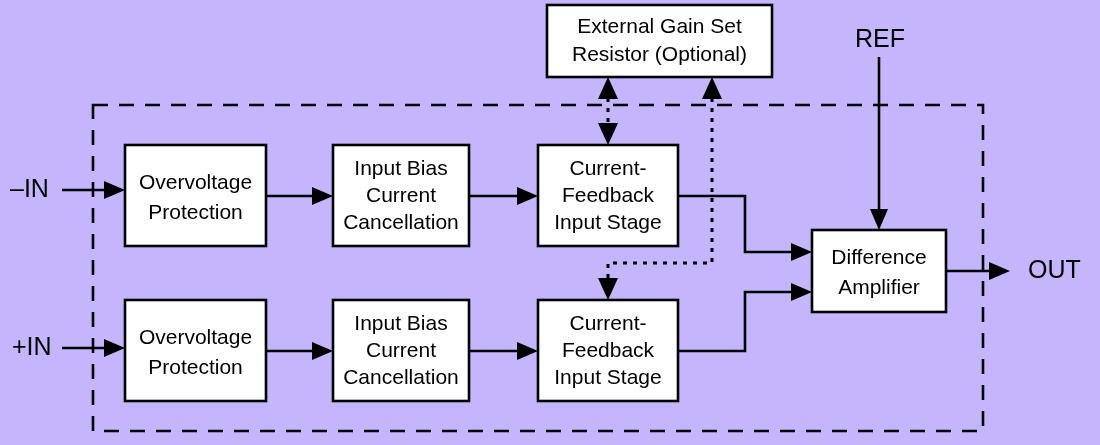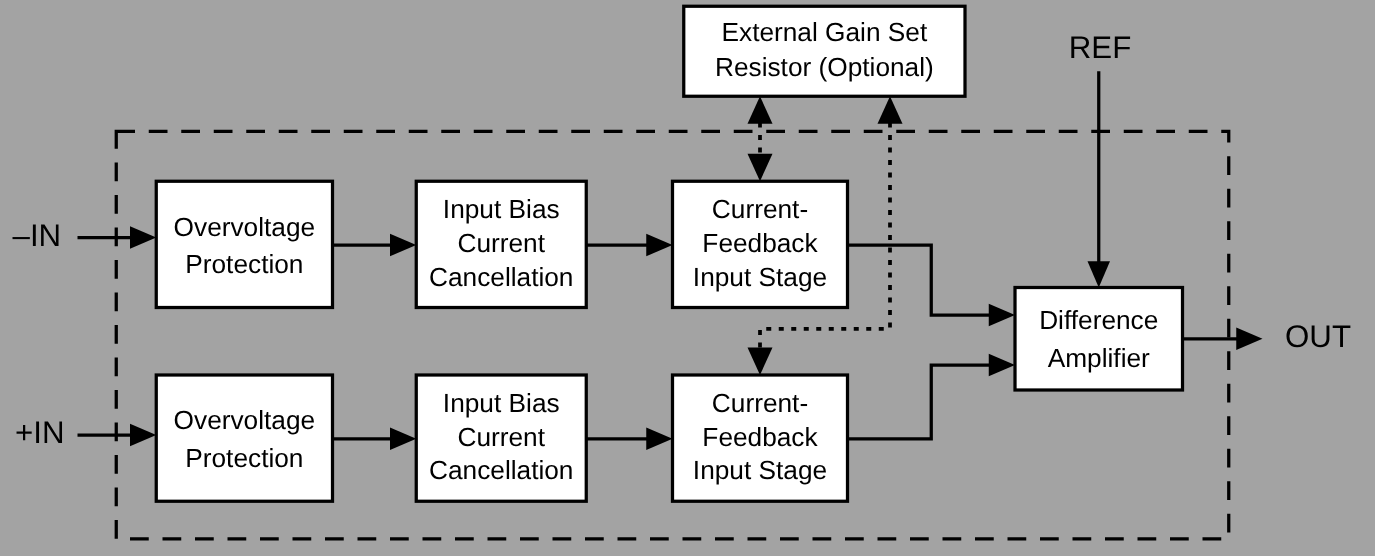--- a/index.html
+++ b/index.html
@@ -4,21 +4,21 @@
 <style>
   html, body {
     margin: 0;
     padding: 0;
     background: #ffffff;
   }
   #diagram-root {
     position: relative;
     width: 1100px;
     height: 445px;
-    background: #a3a3a3;
+    background: #c4b5fd;
     font-family: "Liberation Sans", sans-serif;
     overflow: hidden;
   }
   #diagram-svg {
     position: absolute;
     left: 0;
     top: 0;
     width: 1100px;
     height: 445px;
   }

